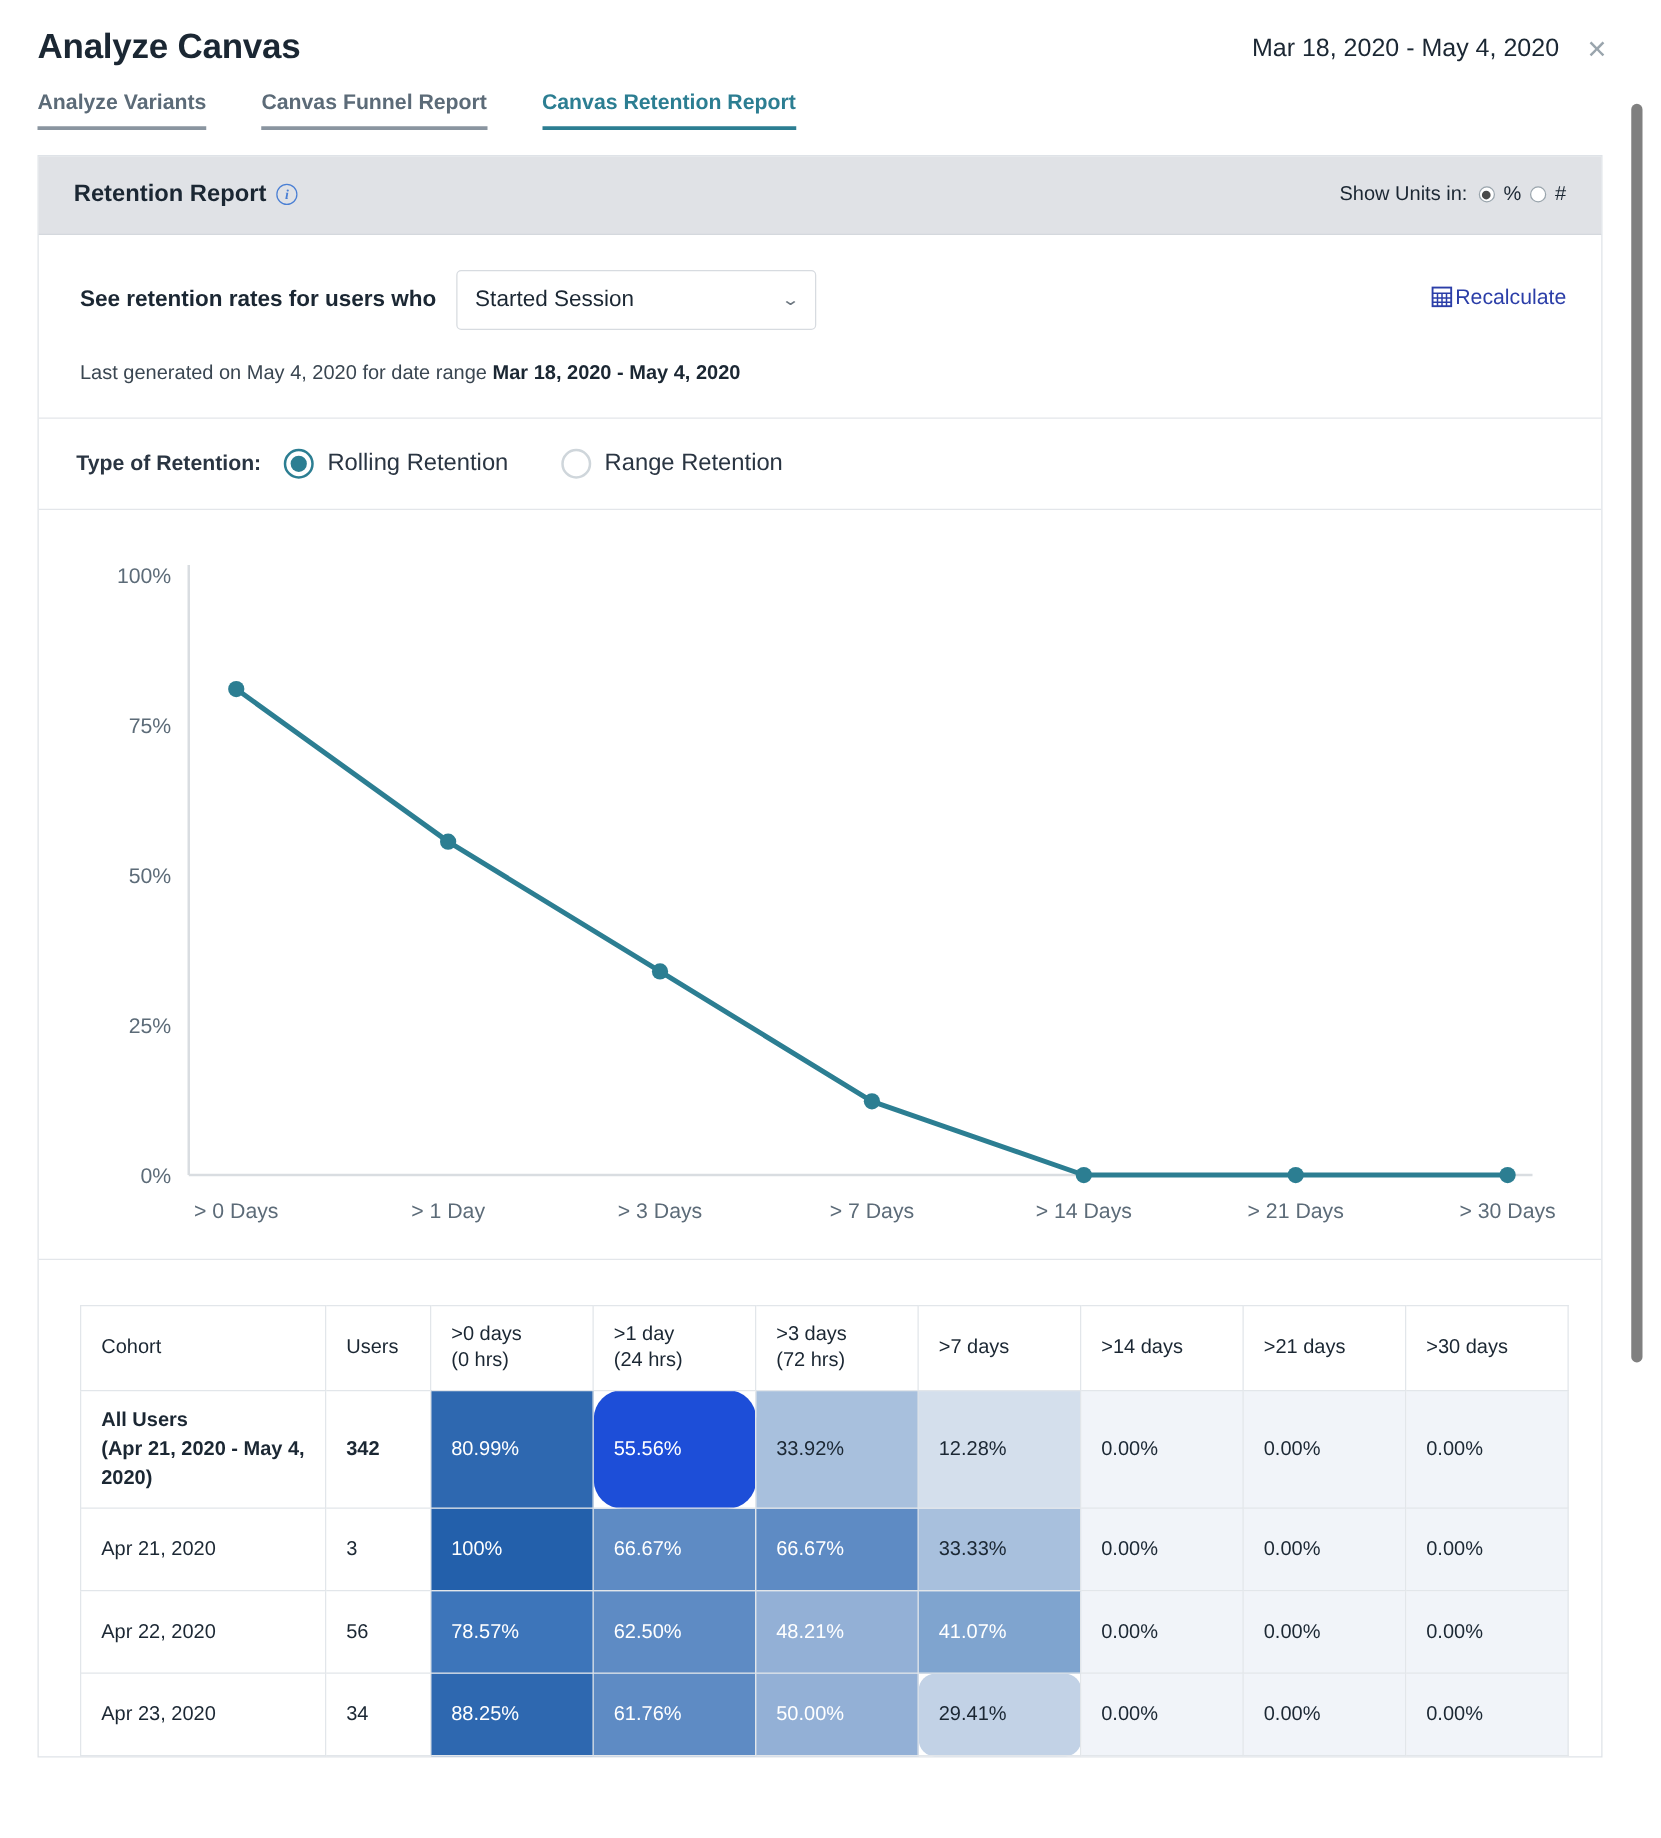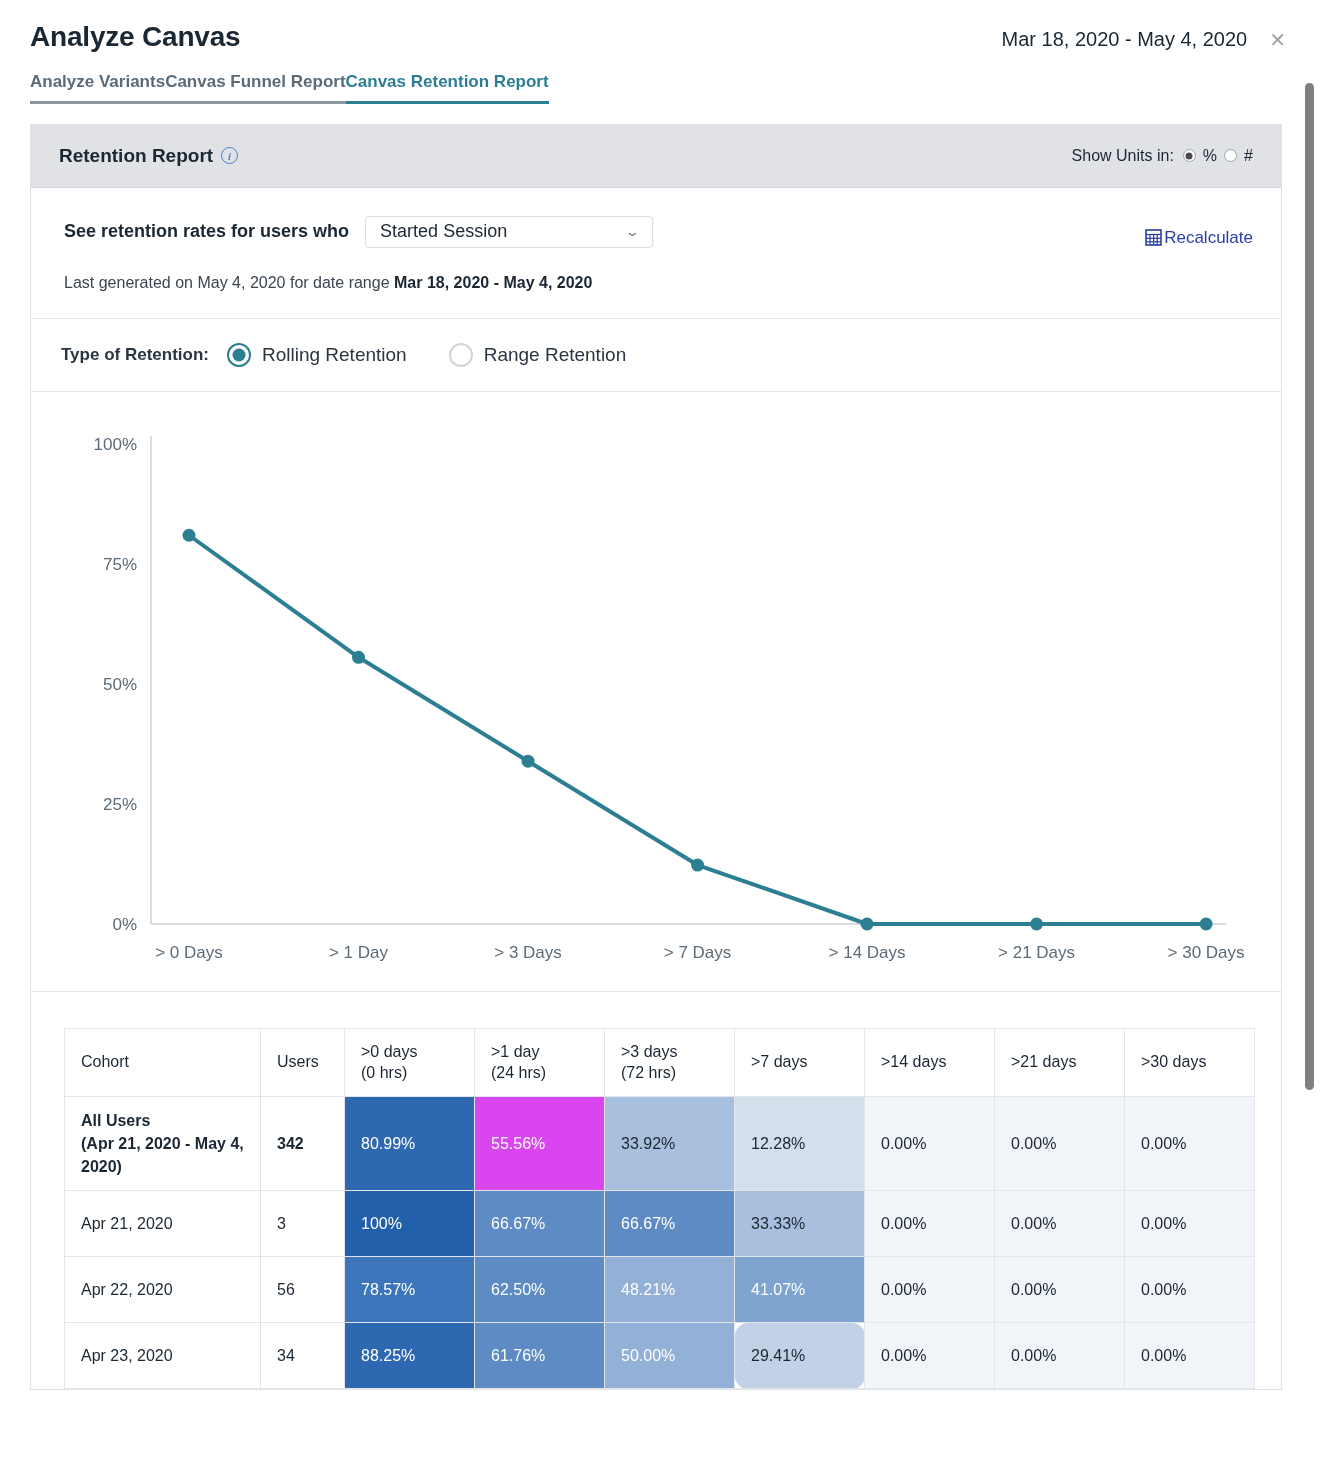--- a/index.html
+++ b/index.html
@@ -43,20 +43,21 @@
   .close-icon {
     font-size: 20px;
     color: #9aa5ad;
     cursor: pointer;
     line-height: 1;
   }
 
   
   .tabs {
     display: flex;
+    gap: 44px;
     padding: 18px 18px 0 30px;
   }
   .tab {
     font-size: 17px;
     font-weight: bold;
     color: #5c6b78;
     padding-bottom: 9px;
     border-bottom: 3px solid #8a95a0;
     cursor: pointer;
     white-space: nowrap;
@@ -141,21 +142,21 @@
     align-items: center;
     gap: 16px;
   }
   .filter-label {
     font-size: 18px;
     color: #1b2733;
     font-weight: bold;
   }
   .select-box {
     width: 288px;
-    height: 32px;
+    height: 48px;
     border: 1px solid #d7dbe0;
     border-radius: 4px;
     background: #fff;
     display: flex;
     align-items: center;
     justify-content: space-between;
     padding: 0 14px;
     font-size: 18px;
     color: #1b2733;
     cursor: pointer;
@@ -410,21 +411,21 @@
           <th class="col-pct">
             <div class="th-two"><span>&gt;30 days</span></div>
           </th>
         </tr>
       </thead>
       <tbody id="retention-tbody">
           <tr class="data-row row-all">
             <td class="cohort">All Users<br>(Apr 21, 2020 - May 4, 2020)</td>
             <td class="users">342</td>
             <td class="pct" style="background: rgb(46, 104, 176); color: rgb(255, 255, 255);">80.99%</td>
-            <td class="pct" style="background: #d946ef; color: rgb(255, 255, 255);">55.56%</td>
+            <td class="pct" style="background: #1d4ed8; color: rgb(255, 255, 255); border-radius: 23px;">55.56%</td>
             <td class="pct" style="background: rgb(168, 192, 221); color: rgb(27, 39, 51);">33.92%</td>
             <td class="pct" style="background: rgb(212, 223, 236); color: rgb(27, 39, 51);">12.28%</td>
             <td class="pct" style="background: rgb(241, 244, 249); color: rgb(27, 39, 51);">0.00%</td>
             <td class="pct" style="background: rgb(241, 244, 249); color: rgb(27, 39, 51);">0.00%</td>
             <td class="pct" style="background: rgb(241, 244, 249); color: rgb(27, 39, 51);">0.00%</td>
           </tr>
           <tr class="data-row">
             <td class="cohort">Apr 21, 2020</td>
             <td class="users">3</td>
             <td class="pct" style="background: rgb(35, 96, 171); color: rgb(255, 255, 255);">100%</td>

